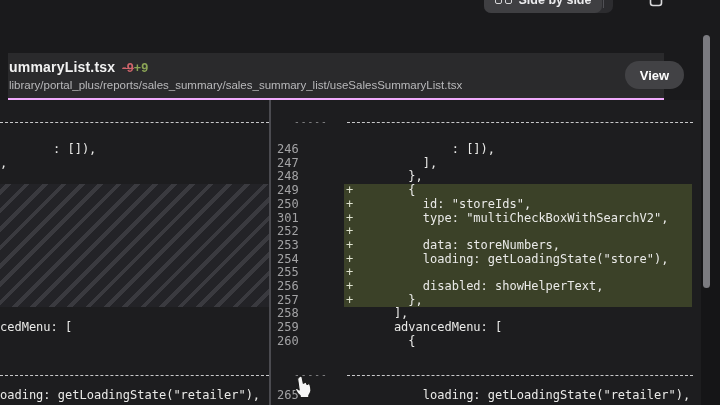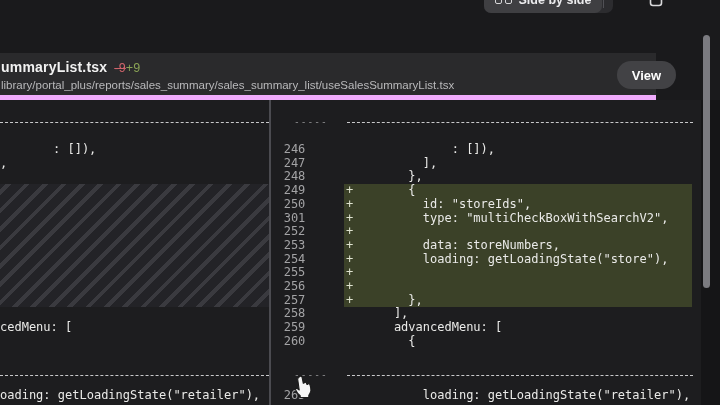--- a/index.html
+++ b/index.html
@@ -15,25 +15,25 @@
     background:#2c2c2f; border-radius:7px; }
   #seg-selected { position:absolute; left:0; top:0; width:118px; height:27px;
     background:#3f3f42; border-radius:7px; display:flex; align-items:center;
     justify-content:center; gap:7px; color:#ececee; font-size:12.5px; font-weight:bold; }
   .sq-icon { display:flex; gap:3px; }
   .sq-icon i { display:block; width:7px; height:9px; border:1.4px solid #d6d6d8; border-radius:2px; }
   #seg-divider { position:absolute; left:119px; top:5px; width:1px; height:17px; background:#505055; }
   #export-btn { position:absolute; left:649px; top:-8px; width:14px; height:15px; }
 
   
-  #file-header { position:absolute; left:0; top:53px; width:656px; height:47px;
-    background:#2a2a2c; border-bottom:5px solid #f0abfc; }
+  #file-header { position:absolute; left:8px; top:53px; width:656px; height:47px;
+    background:#2a2a2c; border-bottom:2px solid #f0abfc; }
   #file-title-row { position:absolute; left:1px; top:6px; display:flex; align-items:baseline; gap:7px; }
   #file-name { color:#f2f2f2; font-size:14px; font-weight:bold; letter-spacing:.2px; }
-  #diff-stats { font-size:12.5px; font-weight:normal; letter-spacing:.2px; }
+  #diff-stats { font-size:12.5px; font-weight:bold; letter-spacing:.2px; }
   #del-count { color:var(--red); text-decoration:line-through; }
   #add-count { color:var(--green); }
   #file-path { position:absolute; left:1px; top:26px; color:#b9b9bb; font-size:11.5px;text-align:right; }
   #view-btn { position:absolute; left:617px; top:8px; width:59px; height:28px;
     background:#424245; border-radius:14px; color:#fdfdfd; font-weight:bold; font-size:13px;
     display:flex; align-items:center; justify-content:center; border:none; cursor:pointer; }
 
   
   #diff { position:absolute; left:0; top:100px; width:720px; height:305px; }
   #left-pane  { position:absolute; left:0;   top:0; width:269px; height:305px; background:#1d1d1f; overflow:hidden; }
@@ -45,21 +45,21 @@
   .gutter-dashes { position:absolute; color:#9c9c9e; font-size:9.5px; letter-spacing:1px; line-height:13.7px; }
 
   .l-line, .r-code { position:absolute; margin:0; white-space:pre; color:#eaeae8;
     font-size:12px; line-height:13.7px; font-family:"DejaVu Sans Mono", monospace; }
 
   #left-filler { position:absolute; left:0; top:84px; width:269px; height:123px;
     background:repeating-linear-gradient(-45deg, #232327 0 9px, #3a3a3f 9px 13px); }
 
   .r-row { position:absolute; left:0; width:430px; height:13.7px; }
   .r-row .hl { position:absolute; left:73px; top:0; width:348px; height:13.8px; background:var(--added-bg); }
-  .r-num { position:absolute; left:0; top:0; width:47px; text-align:center; color:#a3a3a5;
+  .r-num { position:absolute; left:6px; top:0; width:47px; text-align:left; color:#a3a3a5;
     font-size:12px; line-height:13.7px; font-family:"DejaVu Sans Mono", monospace; }
   .r-marker { position:absolute; left:75px; top:0; color:#dfe3d0; font-size:12px; line-height:13.7px;
     font-family:"DejaVu Sans Mono", monospace; }
   .r-code { left:94px; top:0; }
 
   #scrollbar-thumb { position:absolute; left:703px; top:35px; width:7px; height:253px;
     border-radius:4px; background:var(--scrollbar); z-index:60; }
 
   #cursor { position:absolute; left:291px; top:375px; z-index:99; pointer-events:none; }
 </style>
@@ -160,20 +160,21 @@
         </div>
         <div class="r-row" style="top: 123.3px;">
           <div class="hl"></div>
           <span class="r-num">255</span>
           <span class="r-marker">+</span>
         </div>
         <div class="r-row" style="top: 137px;">
           <div class="hl"></div>
           <span class="r-num">256</span>
           <span class="r-marker">+</span>
+          <pre class="r-code">        disabled: showHelperText,</pre>
         </div>
         <div class="r-row" style="top: 150.7px;">
           <div class="hl"></div>
           <span class="r-num">257</span>
           <span class="r-marker">+</span>
           <pre class="r-code">      },</pre>
         </div>
         <div class="r-row" style="top: 164.4px; padding-left: 39px;">
           <span class="r-num">258</span>
           <pre class="r-code">    ],</pre>

